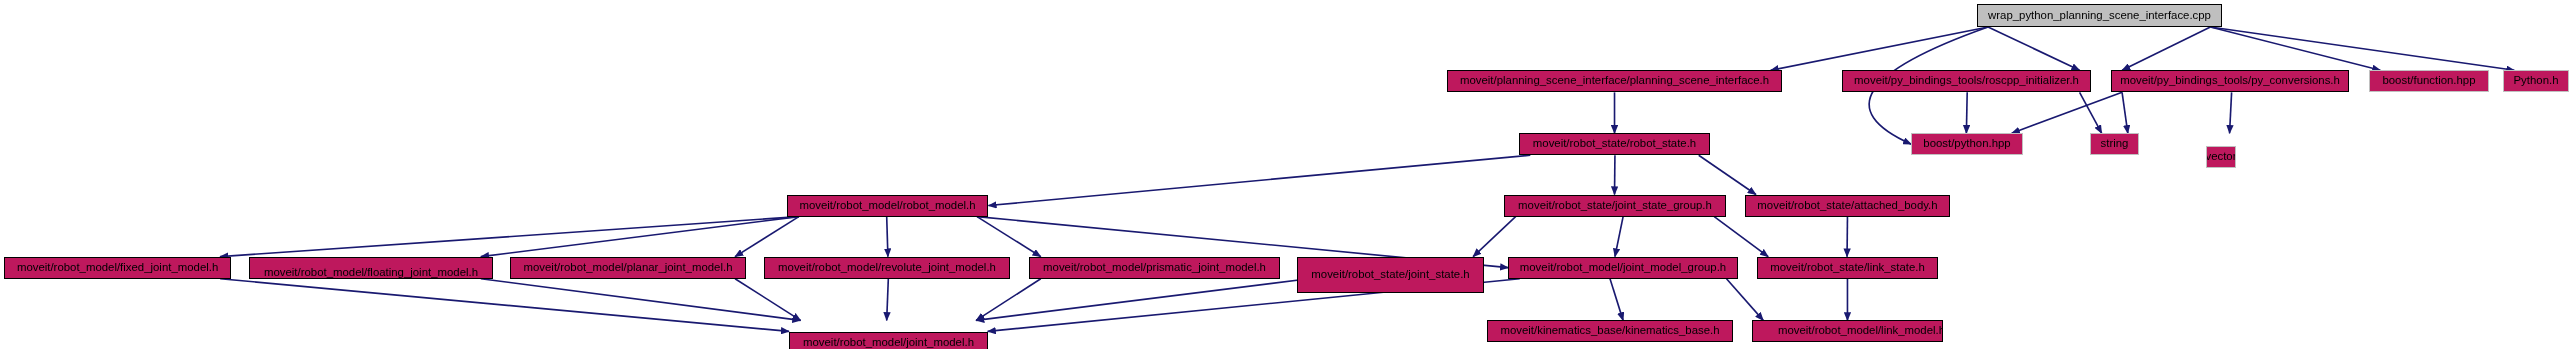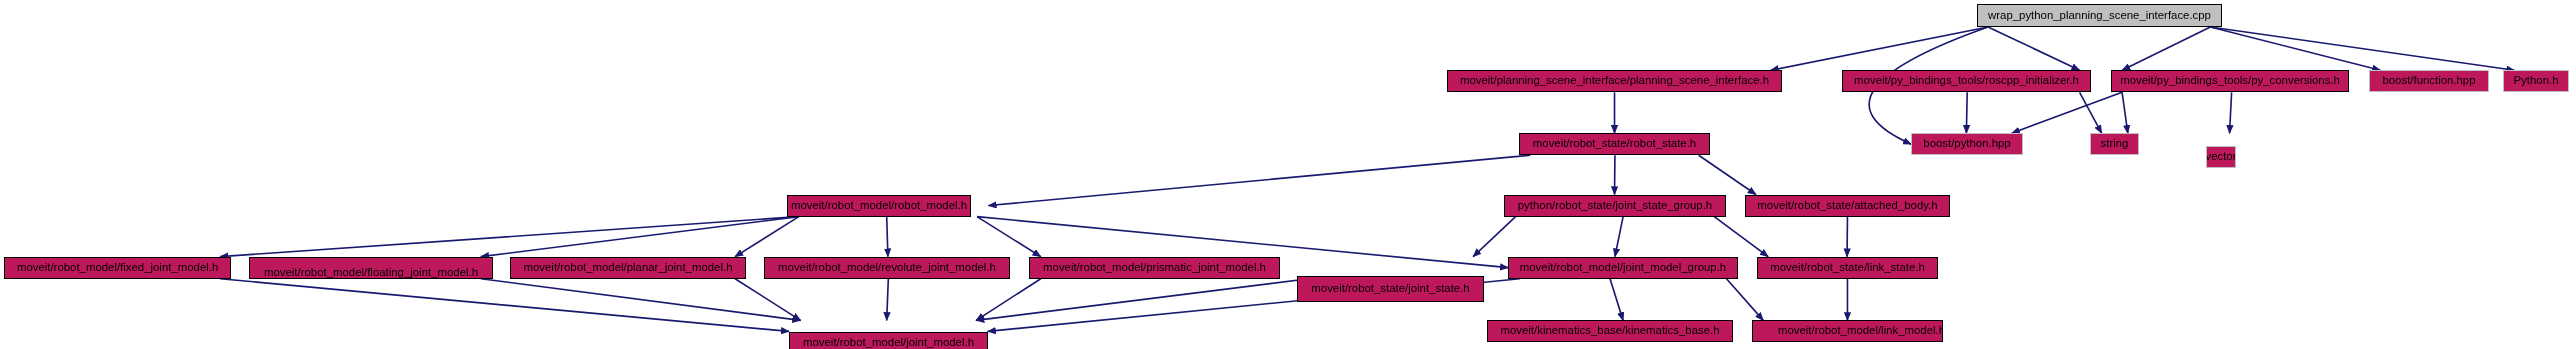--- a/index.html
+++ b/index.html
@@ -86,45 +86,45 @@
       </div>
       <div class="node external" style="left: 1911px; top: 133px; width: 112px; height: 22px;">
         <span>boost/python.hpp</span>
       </div>
       <div class="node external" style="left: 2090px; top: 133px; width: 49px; height: 22px;">
         <span>string</span>
       </div>
       <div class="node external" style="left: 2206px; top: 146px; width: 30px; height: 22px; text-align: right;">
         <span>vector</span>
       </div>
-      <div class="node internal" style="left: 787px; top: 195px; width: 184px; height: 22px;">
+      <div class="node internal" style="left: 787px; top: 195px; width: 201px; height: 22px;">
         <span>moveit/robot_model/robot_model.h</span>
       </div>
       <div class="node internal" style="left: 1504px; top: 195px; width: 222px; height: 22px;">
-        <span>python/robot_state/joint_state_group.h</span>
+        <span>moveit/robot_state/joint_state_group.h</span>
       </div>
       <div class="node internal" style="left: 1745px; top: 195px; width: 205px; height: 22px;">
         <span>moveit/robot_state/attached_body.h</span>
       </div>
       <div class="node internal" style="left: 4.1px; top: 257px; width: 227px; height: 22px;">
         <span>moveit/robot_model/fixed_joint_model.h</span>
       </div>
       <div class="node internal" style="left: 249px; top: 257px; width: 244px; height: 22px; align-items: flex-end;">
         <span>moveit/robot_model/floating_joint_model.h</span>
       </div>
       <div class="node internal" style="left: 510px; top: 257px; width: 236px; height: 22px; align-items: center;">
         <span>moveit/robot_model/planar_joint_model.h</span>
       </div>
       <div class="node internal" style="left: 764px; top: 257px; width: 246px; height: 22px;">
         <span>moveit/robot_model/revolute_joint_model.h</span>
       </div>
       <div class="node internal" style="left: 1029px; top: 257px; width: 251px; height: 22px;">
         <span>moveit/robot_model/prismatic_joint_model.h</span>
       </div>
-      <div class="node internal" style="left: 1297px; top: 257px; width: 187px; height: 26px; margin-top: 19px;">
+      <div class="node internal" style="left: 1297px; top: 257px; width: 187px; height: 36px;">
         <span>moveit/robot_state/joint_state.h</span>
       </div>
       <div class="node internal" style="left: 1508px; top: 257px; width: 230px; height: 22px;">
         <span>moveit/robot_model/joint_model_group.h</span>
       </div>
       <div class="node internal" style="left: 1757px; top: 257px; width: 181px; height: 22px;">
         <span>moveit/robot_state/link_state.h</span>
       </div>
       <div class="node internal" style="left: 789px; top: 320px; width: 199px; height: 22px; margin-top: 12px;">
         <span>moveit/robot_model/joint_model.h</span>

